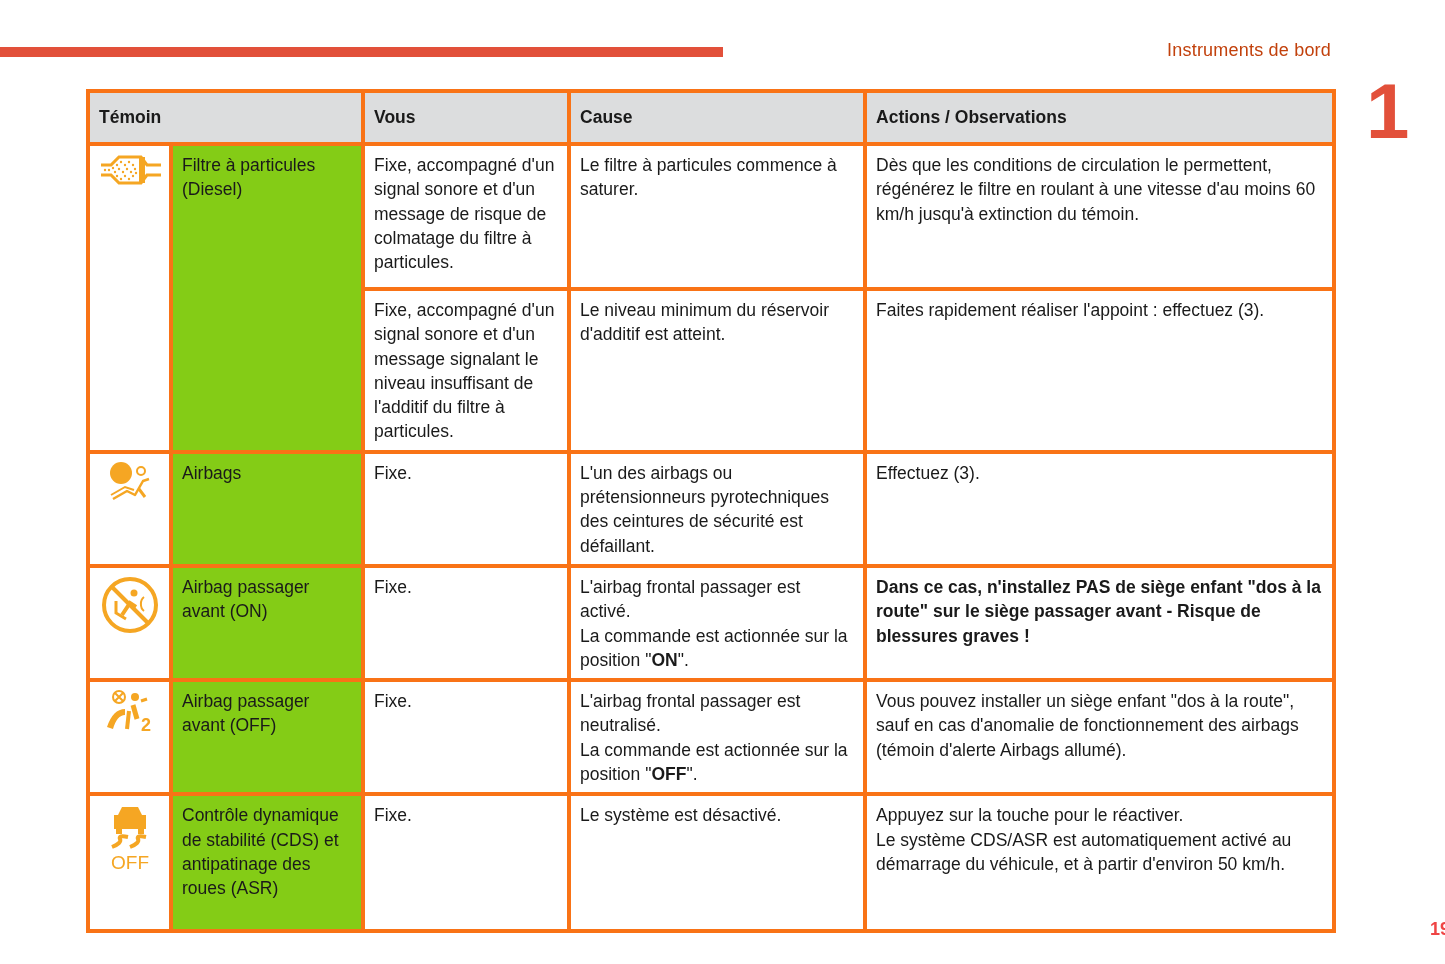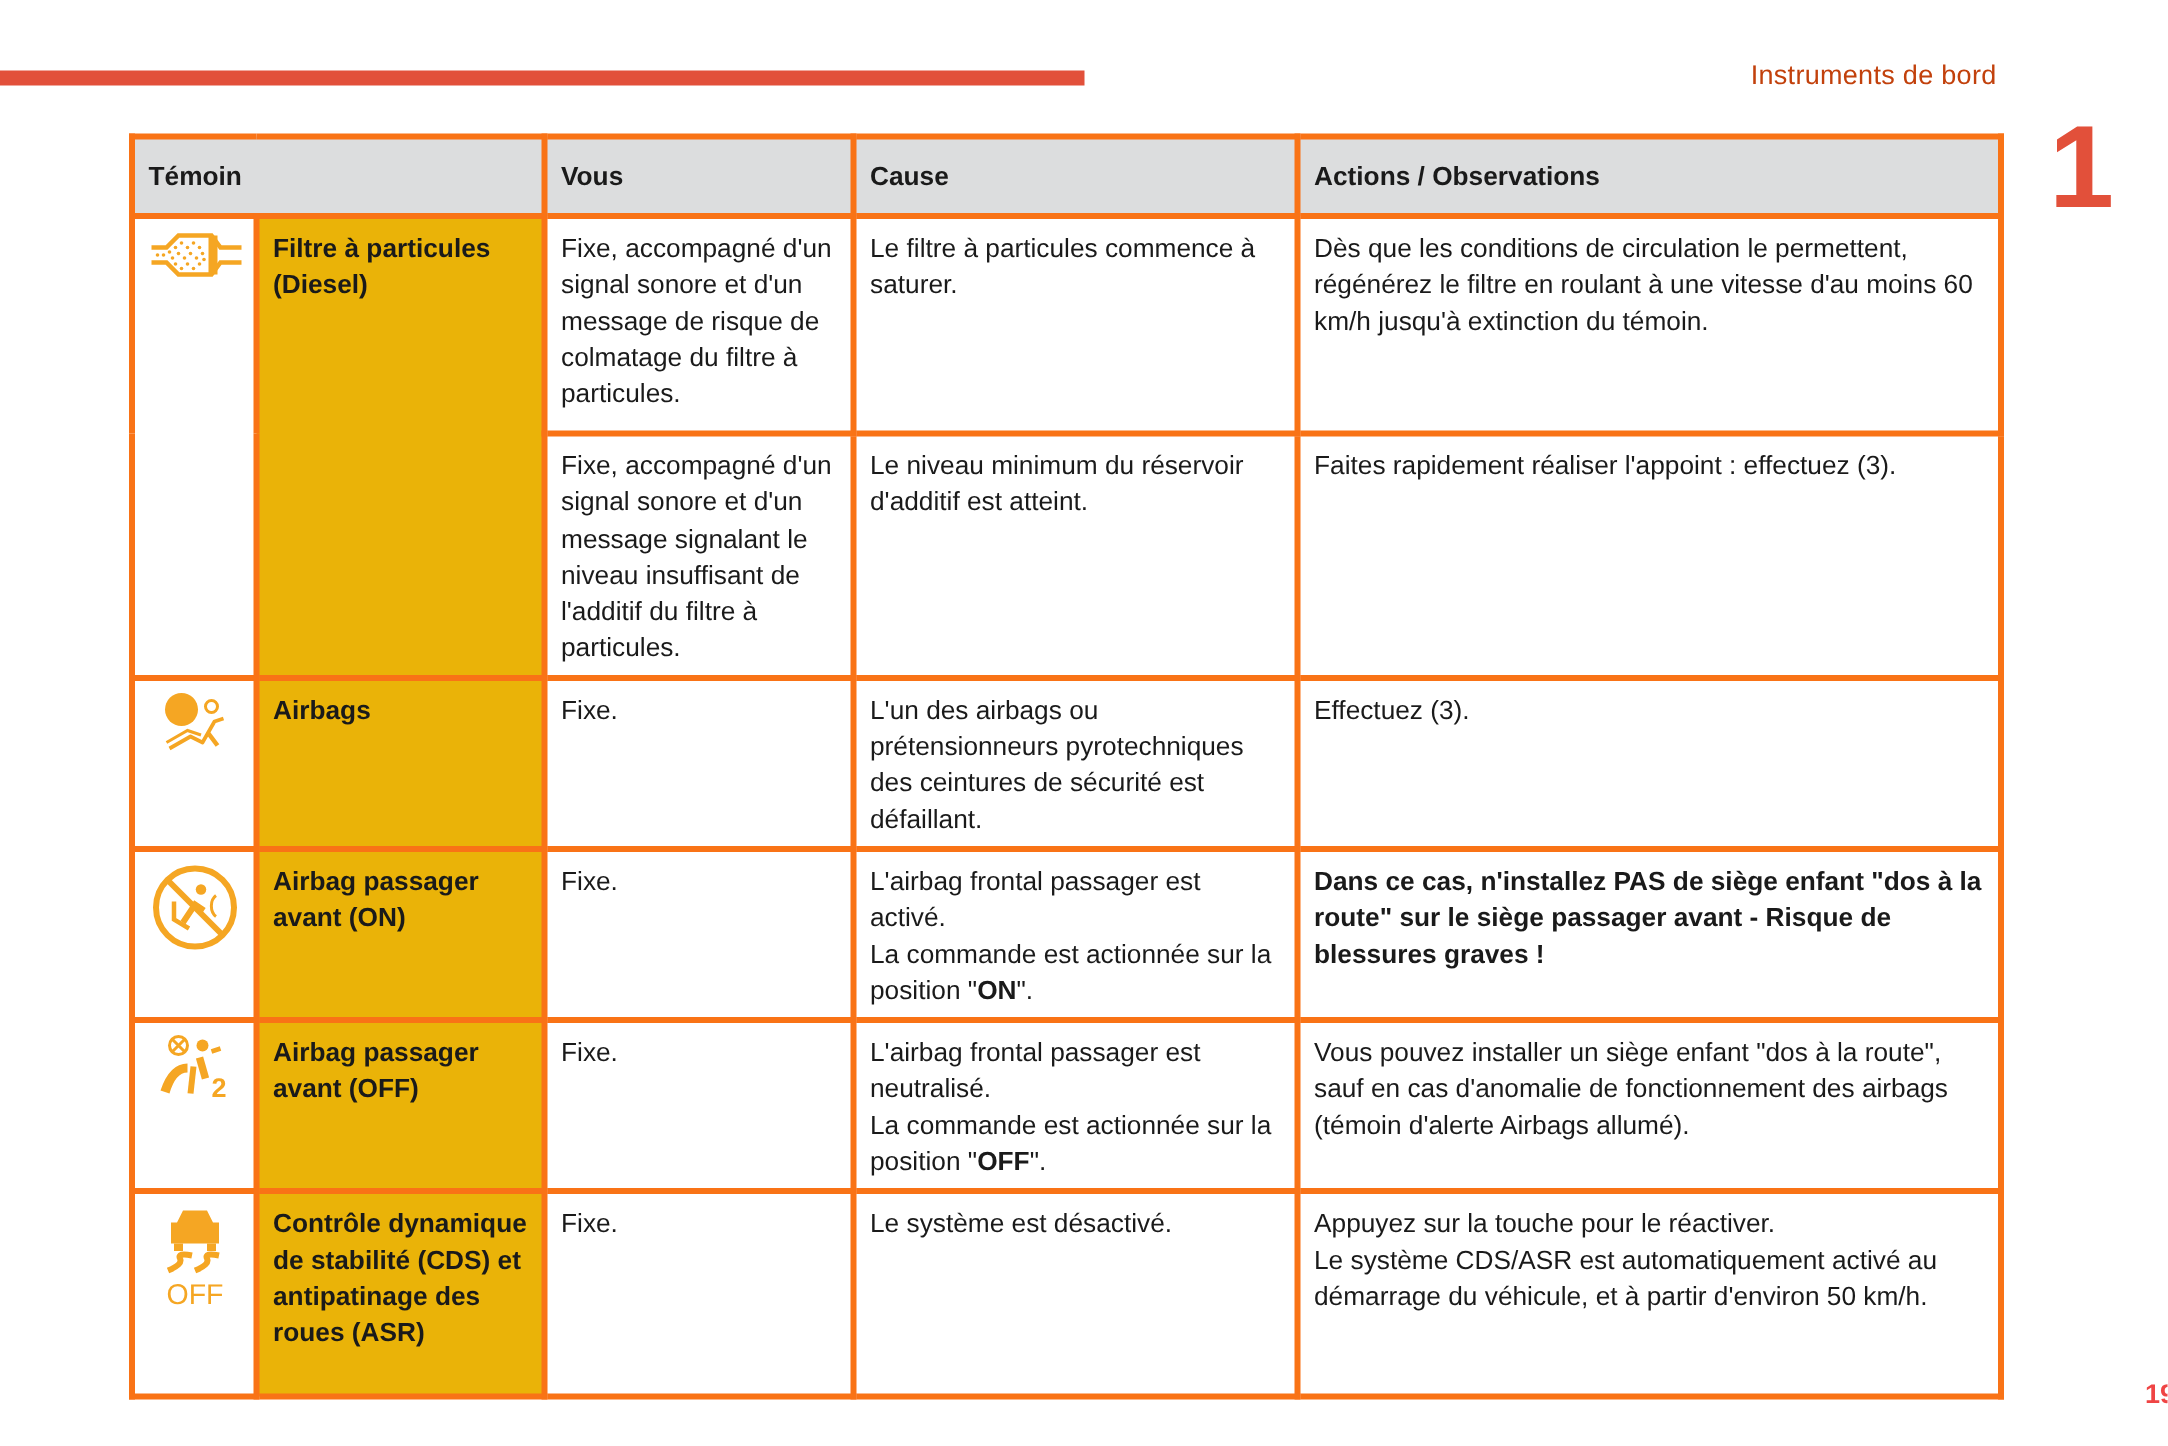--- a/index.html
+++ b/index.html
@@ -30,21 +30,21 @@
     font-size: 17.5px; line-height: 24.3px;
   }
   table.warn th, table.warn td {
     border: 4px solid #f97316; vertical-align: top; text-align: left;
     padding: 7px 9px 6px 9px;
   }
   table.warn th {
     background: #dcddde; font-weight: bold; height: 31px; padding-top: 12px;
   }
   td.icon-cell { padding: 8px 6px; text-align: center; }
-  td.name-cell { background: #eab308; font-weight: bold; }
+  td.name-cell { background: #84cc16; font-weight: normal; }
   .b { font-weight: bold; }
   svg { display: block; margin: 0 auto; }
 </style>
 </head>
 <body>
 
 <div class="top-bar"></div>
 <div class="section-title">Instruments de bord</div>
 <div class="chapter-number">1</div>
 

